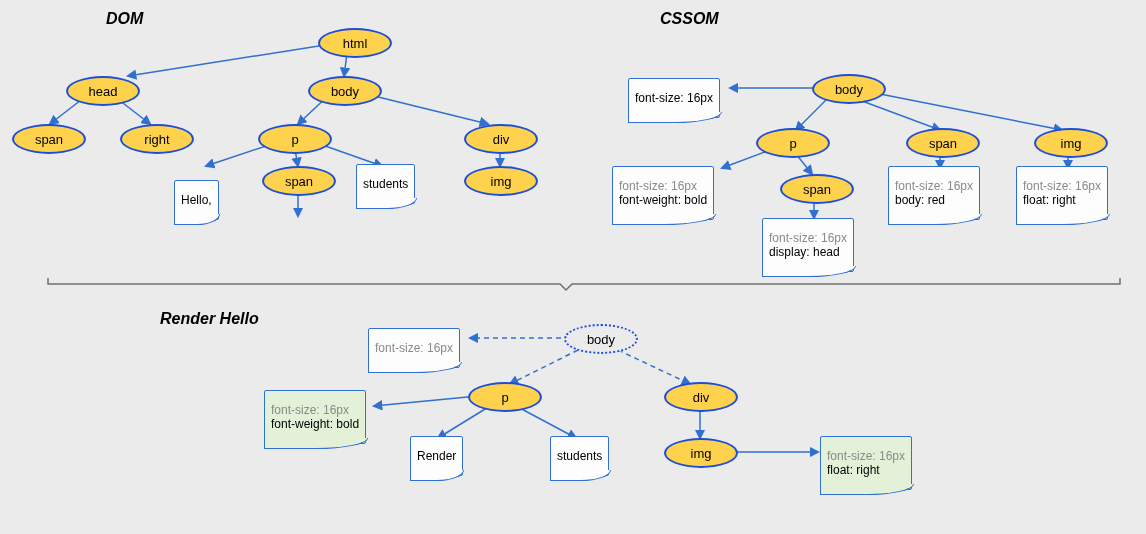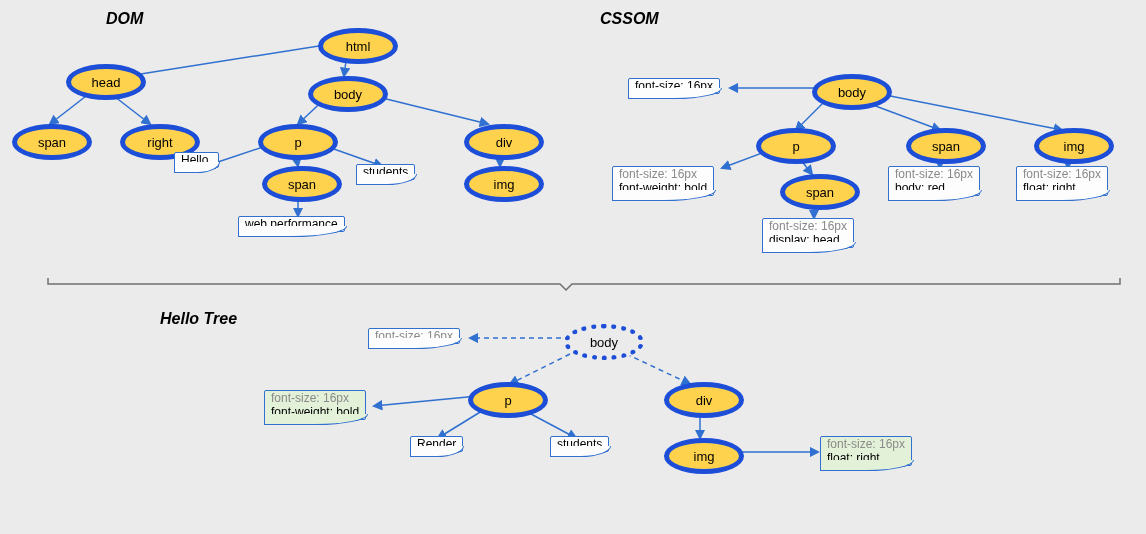--- a/index.html
+++ b/index.html
@@ -1,24 +1,24 @@
 <!DOCTYPE html>
 <html><head>
 <meta charset="utf-8">
 <style>
 html,body{margin:0;padding:0;}
 body{background:#ebebeb;font-family:Arial,Helvetica,sans-serif;}
 #stage{position:relative;width:1146px;height:534px;}
 
 .title{position:absolute;font-weight:bold;font-style:italic;font-size:16px;}
 
-.node{position:absolute;width:70px;height:26px;border:5px solid #1d4ed8;border-radius:50%;background:#ffd24d;display:flex;align-items:center;justify-content:center;font-size:13px;}
+.node{position:absolute;width:70px;height:26px;border:2px solid #1d4ed8;border-radius:50%;background:#ffd24d;display:flex;align-items:center;justify-content:center;font-size:13px;}
 .node.ghost{background:#ebebeb;border-style:dotted;}
 
-.leaf{position:absolute;border:1px solid #3070d0;background:#fdfdfd;font-size:12px;padding:0 6px;border-radius:2px;}
+.leaf{position:absolute;border:1px solid #3070d0;background:#fdfdfd;font-size:12px;padding:12px 6px;border-radius:2px;}
 .leaf.g{background:#e3f1d8;}
 .leaf::after{content:"";position:absolute;left:-1px;bottom:-6px;width:102%;height:10px;background:inherit;border:1px solid #3070d0;border-top:none;border-radius:0 0 50% 0 / 0 0 100% 0;}
 .gray{color:#8a8a8a;}
 
 svg.lines{position:absolute;left:0;top:0;width:1146px;height:534px;pointer-events:none;}
 svg.lines line{stroke:#3070d0;stroke-width:1.5;}
 svg.lines line.d{stroke-dasharray:5 4;}
 svg.lines polyline.brace{stroke:#707070;stroke-width:1.5;fill:none;}
 </style>
 </head>
@@ -61,35 +61,34 @@
 <line x1="490" y1="406" x2="438" y2="438" marker-end="url(#ah)"></line>
 <line x1="478" y1="396" x2="374" y2="406" marker-end="url(#ah)"></line>
 <line x1="516" y1="406" x2="576" y2="438" marker-end="url(#ah)"></line>
 <line x1="700" y1="408" x2="700" y2="438" marker-end="url(#ah)"></line>
 <line x1="734" y1="452" x2="818" y2="452" marker-end="url(#ah)"></line>
 
 <polyline class="brace" points="48,278 48,284 560,284 566,290 572,284 1120,284 1120,278"></polyline>
 </svg>
 
 <div class="title" style="left:106px;top:10px">DOM</div>
-<div class="title" style="left:600px;top:10px">CSSOM</div>
-<div class="title" style="left:160px;top:310px">Hello Tree</div>
+<div class="title" style="left:660px;top:10px">CSSOM</div>
+<div class="title" style="left:160px;top:310px">Render Hello</div>
 
 <div class="node" style="left:318px;top:28px">html</div>
-<div class="node" style="left:66px;top:64px">head</div>
+<div class="node" style="left:66px;top:76px">head</div>
 <div class="node" style="left:308px;top:76px">body</div>
 <div class="node" style="left:12px;top:124px">span</div>
 <div class="node" style="left:120px;top:124px">right</div>
 <div class="node" style="left:258px;top:124px">p</div>
 <div class="node" style="left:464px;top:124px">div</div>
 <div class="node" style="left:262px;top:166px">span</div>
 <div class="node" style="left:464px;top:166px">img</div>
-<div class="leaf" style="left:174px;top:152px">Hello,</div>
+<div class="leaf" style="left:174px;top:180px">Hello,</div>
 <div class="leaf" style="left:356px;top:164px">students</div>
-<div class="leaf" style="left:238px;top:216px">web performance</div>
 
 <div class="node" style="left:812px;top:74px">body</div>
 <div class="node" style="left:756px;top:128px">p</div>
 <div class="node" style="left:906px;top:128px">span</div>
 <div class="node" style="left:1034px;top:128px">img</div>
 <div class="node" style="left:780px;top:174px">span</div>
 
 <div class="leaf" style="left:628px;top:78px">font-size: 16px</div>
 <div class="leaf" style="left:612px;top:166px"><span class="gray">font-size: 16px</span><br><span>font-weight: bold</span></div>
 <div class="leaf" style="left:888px;top:166px"><span class="gray">font-size: 16px</span><br><span>body: red</span></div>

